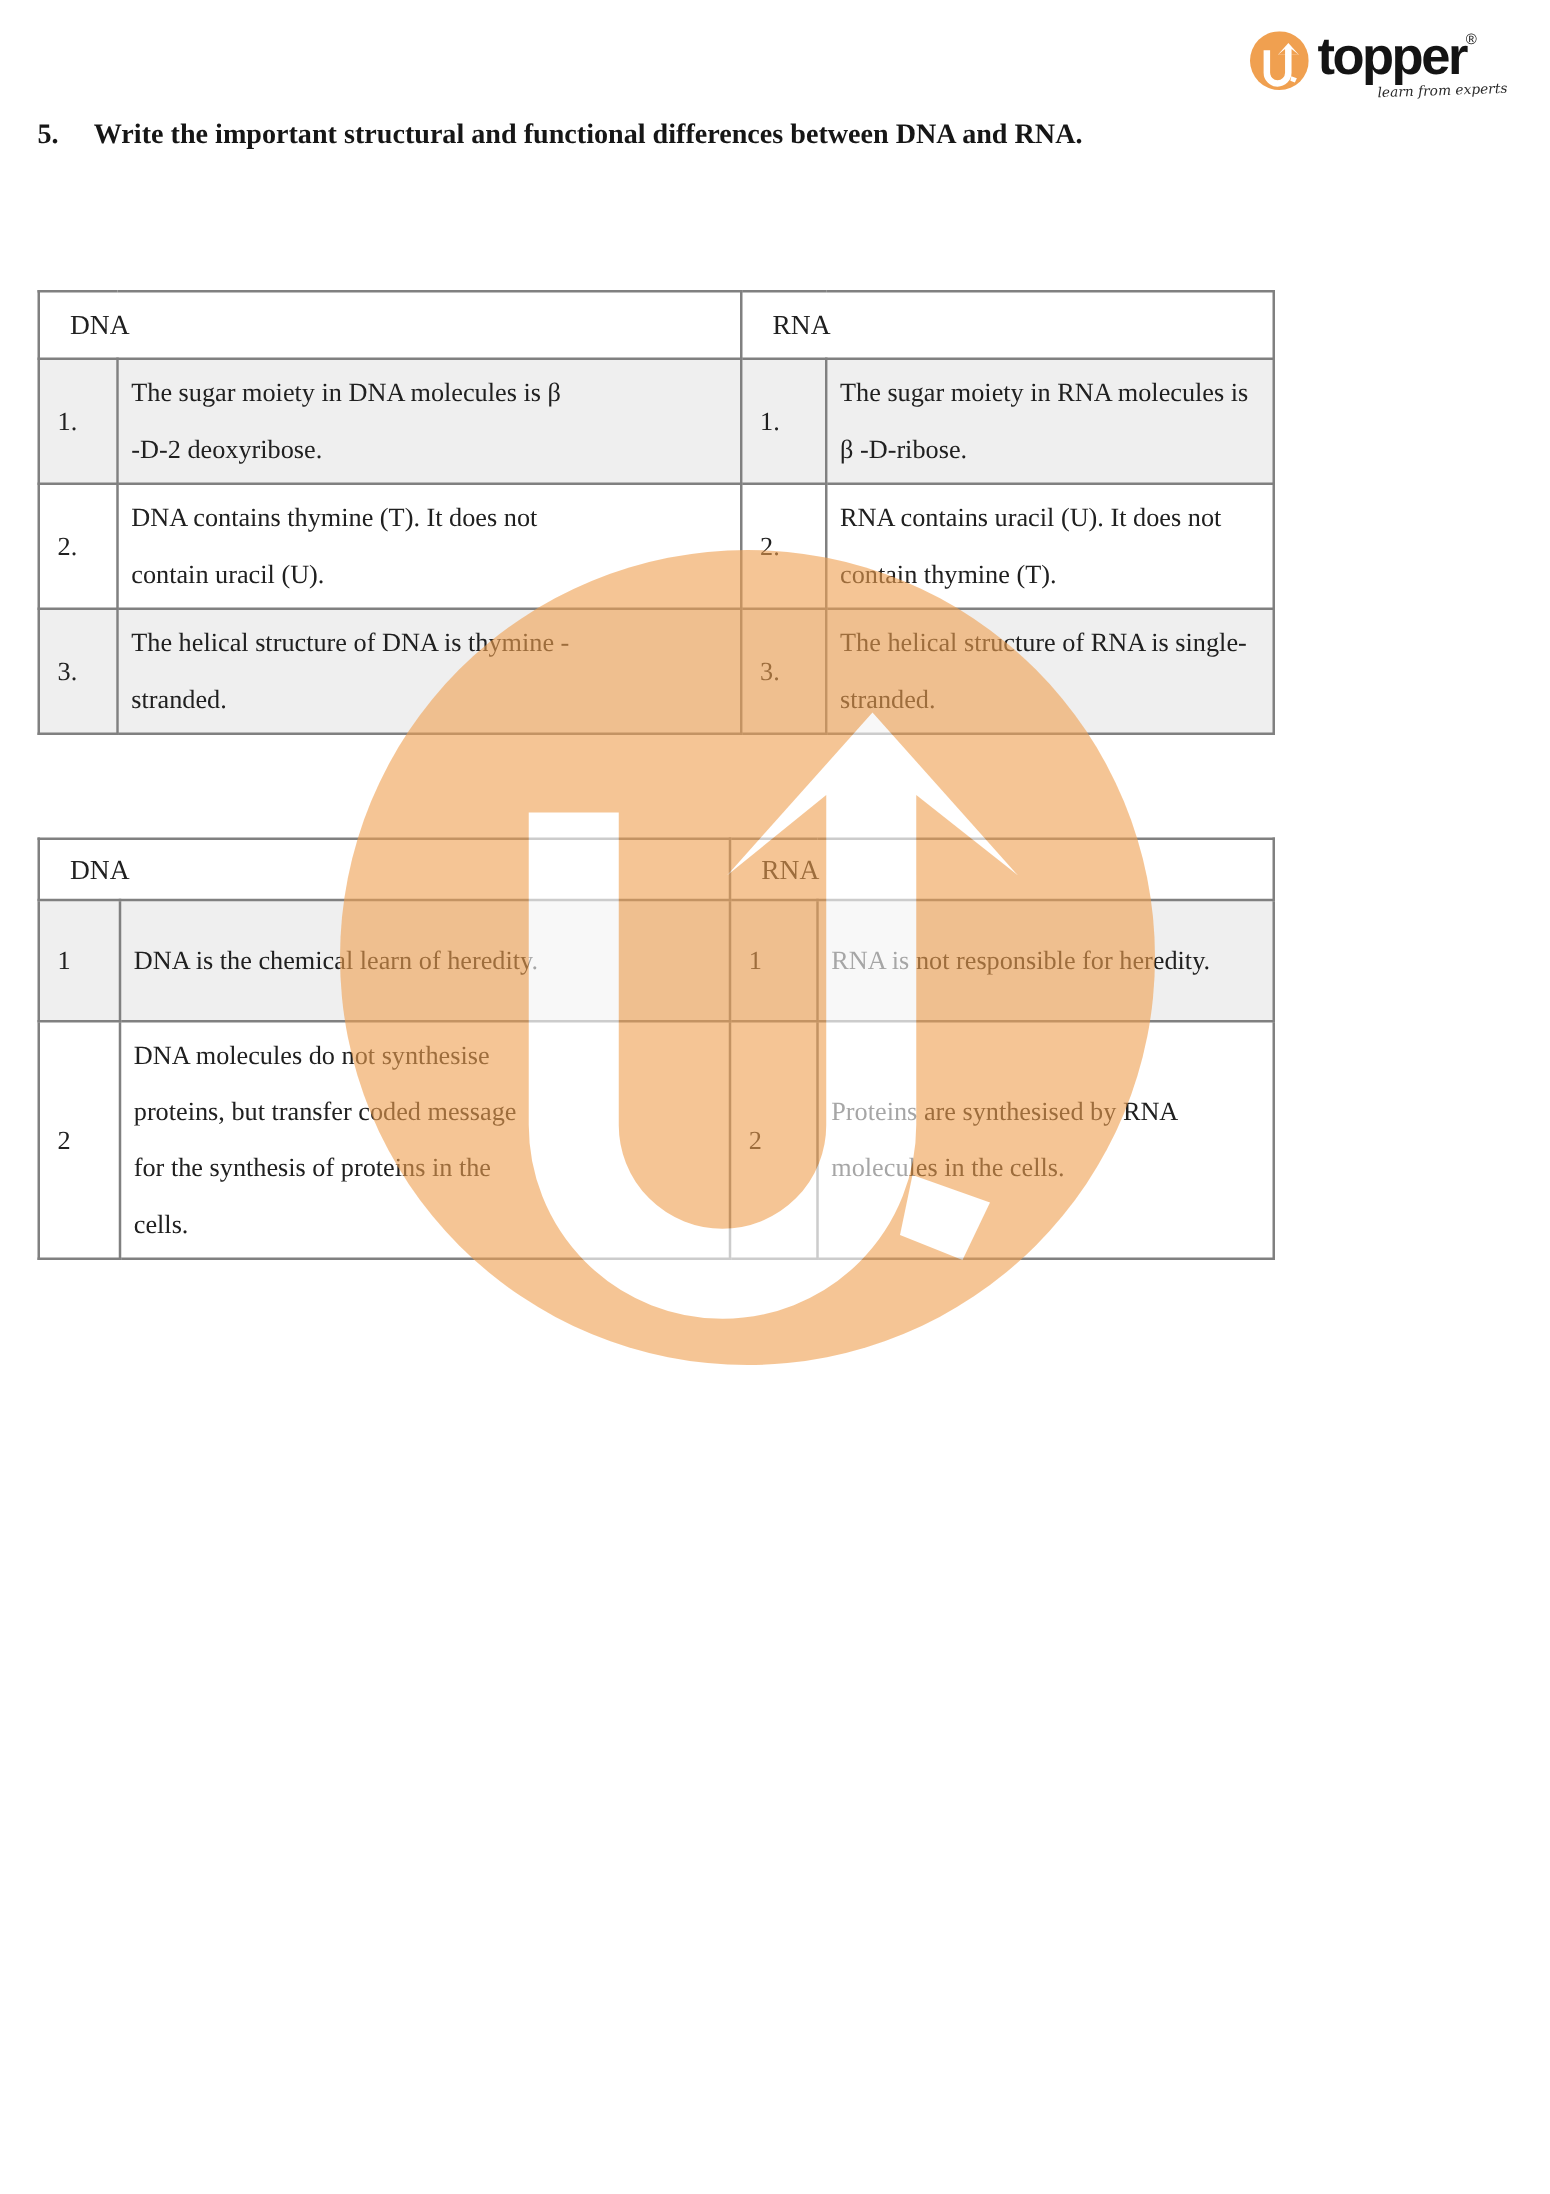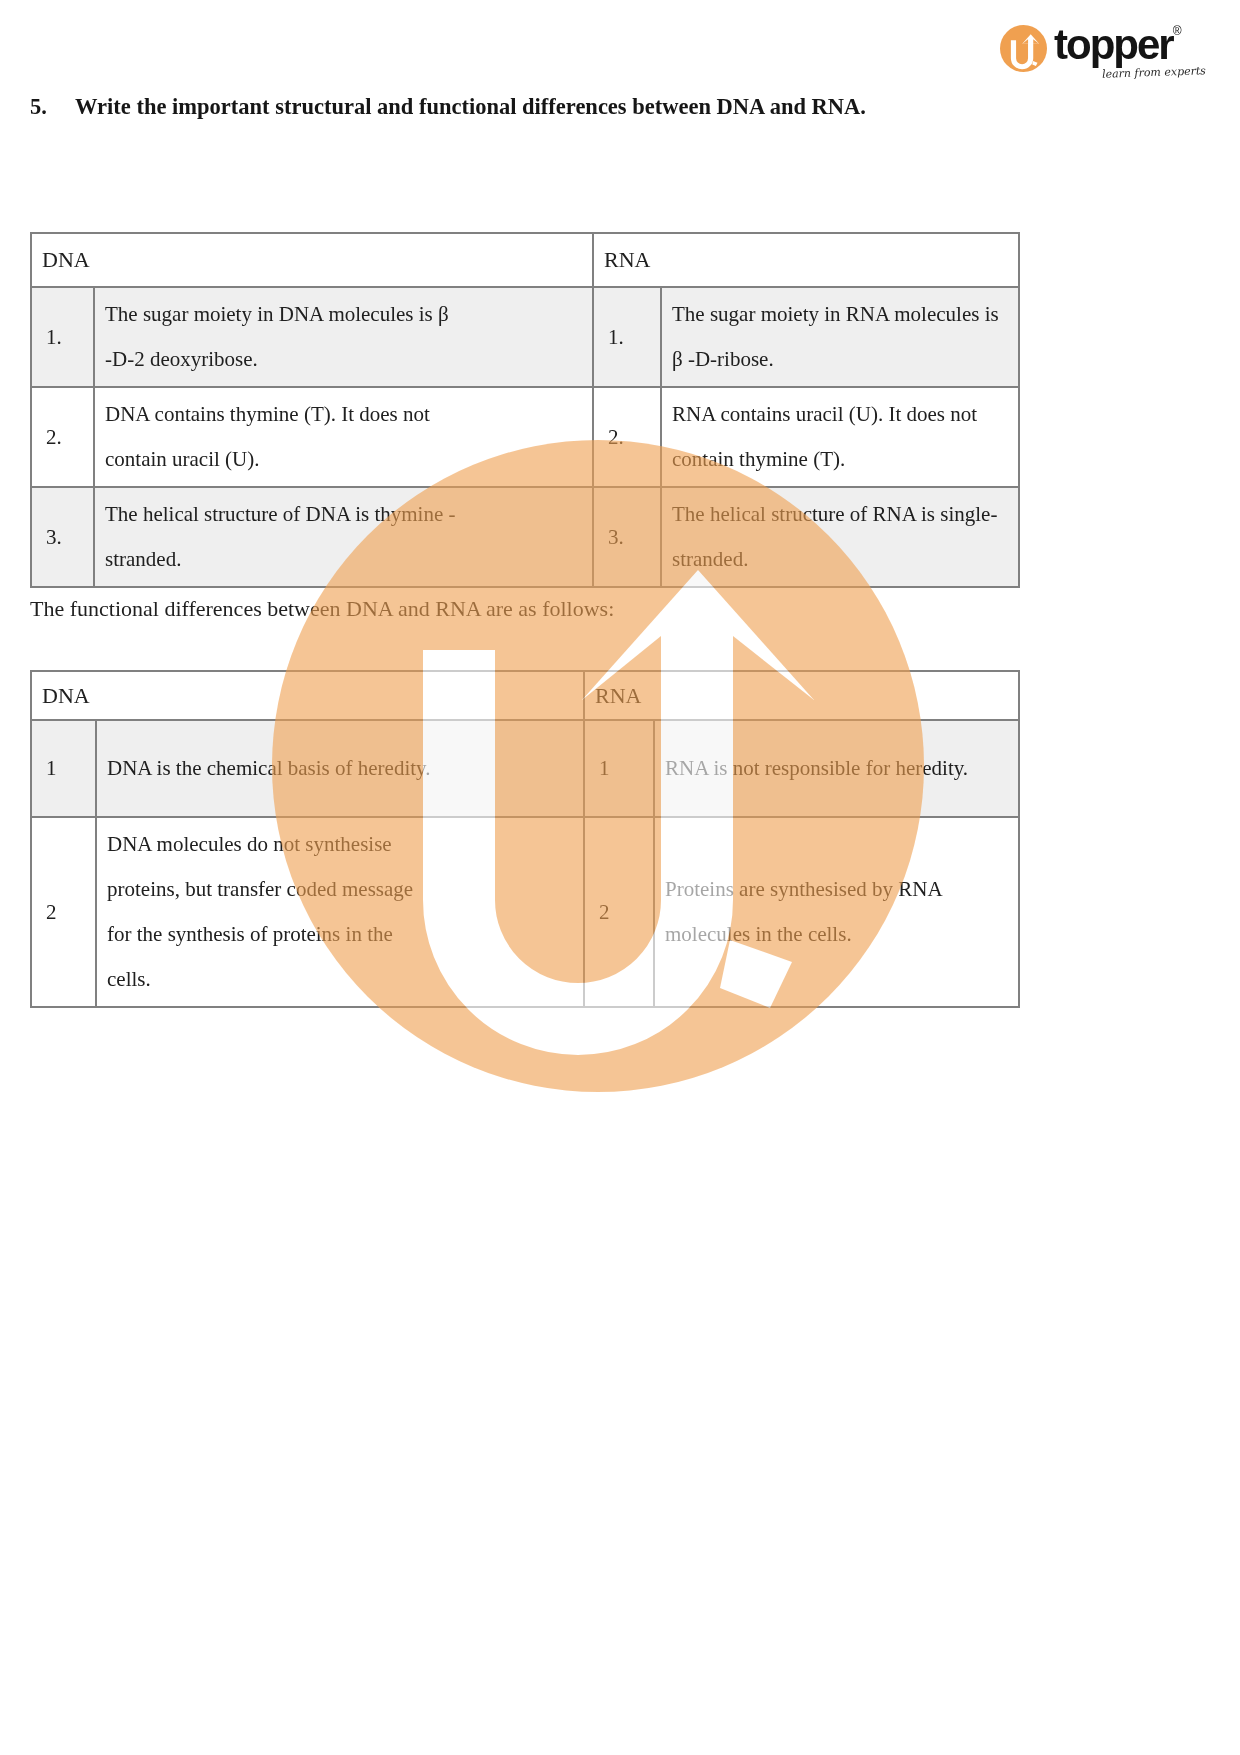--- a/index.html
+++ b/index.html
@@ -45,21 +45,21 @@
     font-size:21px;color:#202020;
   }
   #structural-table{top:232px;}
   #functional-table{top:670px;}
   table.diff th, table.diff td{
     border:2px solid #808080;
     vertical-align:middle;
     font-weight:normal;text-align:left;
     overflow:hidden;
   }
-  table.diff th{padding:4px 10px;font-size:22px;background:#ffffff;margin-top:12px;}
+  table.diff th{padding:4px 24px;font-size:22px;background:#ffffff;margin-top:12px;}
   td.num{padding:4px 4px 4px 14px;}
   td.txt{padding:4px 8px 4px 10px;line-height:45px;white-space:pre-line;margin-top:48px;}
   tr.shaded td{background:#efefef;}
   tr.plain td{background:#ffffff;}
 
   #structural-table .th-row{height:54px;}
   #structural-table .r1{height:96px;}
   #structural-table .r2{height:94px;}
   #structural-table .r3{height:94px;}
 
@@ -139,37 +139,36 @@
       <td class="num">3.</td>
       <td class="txt">The helical structure of DNA is thymine -
 stranded.</td>
       <td class="num">3.</td>
       <td class="txt">The helical structure of RNA is single-
 stranded.</td>
     </tr>
   </tbody>
     </table>
 
-  <div class="functional-intro">The functional differences between DNA and RNA are as follows:</div>
 
   <table class="diff" id="functional-table">
     <colgroup>
         <col style="width:65px">
         <col style="width:488px">
         <col style="width:70px">
         <col style="width:365px">
       </colgroup>
     <tbody>
         <tr class="th-row">
       <th colspan="2">DNA</th>
       <th colspan="2">RNA</th>
     </tr>
     <tr class="r1 shaded">
       <td class="num">1</td>
-      <td class="txt">DNA is the chemical basis of heredity.</td>
+      <td class="txt">DNA is the chemical learn of heredity.</td>
       <td class="num">1</td>
       <td class="txt">RNA is not responsible for heredity.</td>
     </tr>
     <tr class="r2 plain">
       <td class="num">2</td>
       <td class="txt">DNA molecules do not synthesise
 proteins, but transfer coded message
 for the synthesis of proteins in the
 cells.</td>
       <td class="num">2</td>

